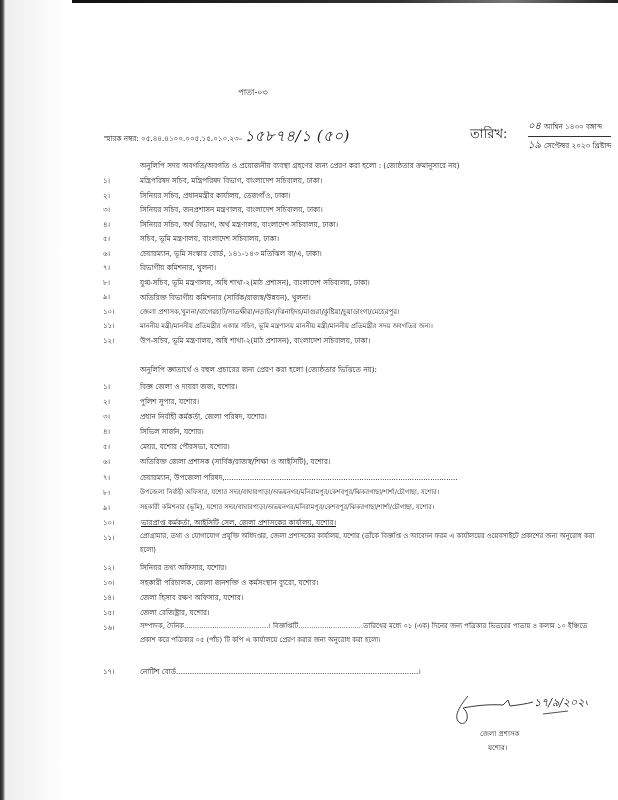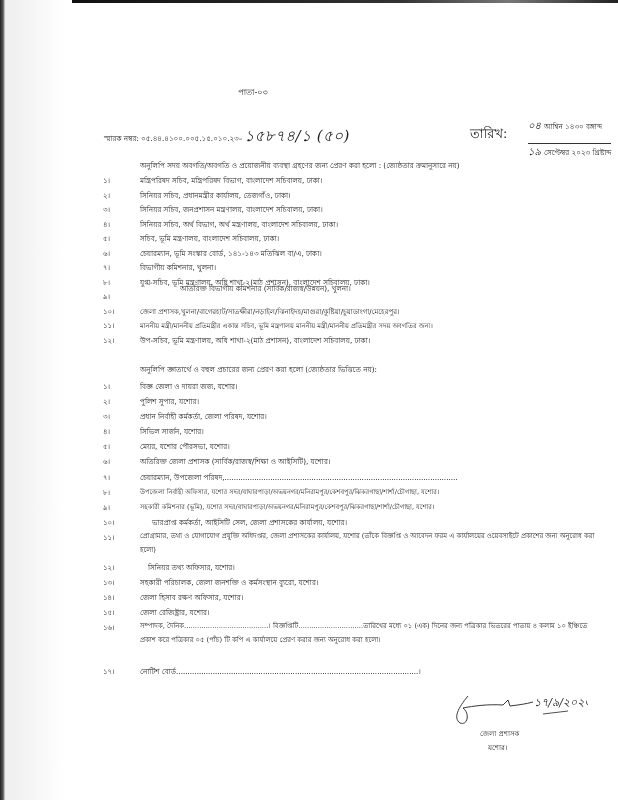--- a/index.html
+++ b/index.html
@@ -11,21 +11,21 @@
   }
   .edge-left { position:absolute; left:0; top:0; width:5px; height:800px; background:linear-gradient(to right,#222 0,#555 3px,#ddd 5px); }
   .edge-shade { position:absolute; left:5px; top:0; width:60px; height:800px; background:linear-gradient(to right,#eeeeee,#ffffff); }
   .edge-top { position:absolute; left:72px; top:0; width:546px; height:3px; background:linear-gradient(to right,#111,#333 60%,#777 80%,#222); }
   .abs { position:absolute; white-space:nowrap; }
   .page-no { top:86px; left:0; width:506px; text-align:center; font-size:8px; }
   .memo { top:124px; left:104px; font-size:7.2px; }
   .memo .hand { font-family:"DejaVu Serif", serif; font-style:italic; font-size:15px; color:#222; margin-left:2px; letter-spacing:0.5px; }
   .date-label { top:124px; left:470px; font-size:13px; }
   .date-box { top:118px; left:528px; font-size:7.2px; }
-  .date-box .line1 { border-bottom:0.8px solid #333; padding-bottom:8px; }
+  .date-box .line1 { border-bottom:0.8px solid #333; padding-bottom:1px; }
   .date-box .hand { font-family:"DejaVu Serif", serif; font-style:italic; font-size:10px; margin-right:3px; }
   .heading { font-size:7.2px; }
   .num { font-size:7px; }
   .item { font-size:7.2px; }
   .wrap { white-space:normal; width:455px; line-height:14px; }
   .sig { top:688px; left:448px; width:140px; height:40px; }
   .sig-title { top:728px; left:480px; font-size:7px; }
   .sig-place { top:742px; left:488px; font-size:7px; }
 </style>
 </head>
@@ -60,21 +60,21 @@
   <div class="abs item" style="top:218.5px;left:140px;">সিনিয়র সচিব, অর্থ বিভাগ, অর্থ মন্ত্রণালয়, বাংলাদেশ সচিবালয়, ঢাকা।</div>
   <div class="abs num" style="top:233px;left:103px;">৫।</div>
   <div class="abs item" style="top:233px;left:140px;">সচিব, ভূমি মন্ত্রণালয়, বাংলাদেশ সচিবালয়, ঢাকা।</div>
   <div class="abs num" style="top:247.5px;left:103px;">৬।</div>
   <div class="abs item" style="top:247.5px;left:140px;text-align:center;">চেয়ারম্যান, ভূমি সংস্কার বোর্ড, ১৪১-১৪৩ মতিঝিল বা/এ, ঢাকা।</div>
   <div class="abs num" style="top:262px;left:103px;">৭।</div>
   <div class="abs item" style="top:262px;left:140px;">বিভাগীয় কমিশনার, খুলনা।</div>
   <div class="abs num" style="top:276.5px;left:103px;">৮।</div>
   <div class="abs item" style="top:276.5px;left:140px;">যুগ্ম-সচিব, ভূমি মন্ত্রণালয়, অধি শাখা-২(মাঠ প্রশাসন), বাংলাদেশ সচিবালয়, ঢাকা।</div>
   <div class="abs num" style="top:291px;left:103px;">৯।</div>
-  <div class="abs item" style="top:283px;left:140px;margin-left:40px;">অতিরিক্ত বিভাগীয় কমিশনার (সার্বিক/রাজস্ব/উন্নয়ন), খুলনা।</div>
+  <div class="abs item" style="top:292px;left:140px;">অতিরিক্ত বিভাগীয় কমিশনার (সার্বিক/রাজস্ব/উন্নয়ন), খুলনা।</div>
   <div class="abs num" style="top:305.5px;left:103px;">১০।</div>
   <div class="abs item" style="top:305.5px;left:140px;font-size:6.9px;">জেলা প্রশাসক,খুলনা/বাগেরহাট/সাতক্ষীরা/নড়াইল/ঝিনাইদহ/মাগুরা/কুষ্টিয়া/চুয়াডাংগা/মেহেরপুর।</div>
   <div class="abs num" style="top:320px;left:103px;">১১।</div>
   <div class="abs item" style="top:320px;left:140px;font-size:6.6px;">মাননীয় মন্ত্রী/মাননীয় প্রতিমন্ত্রীর একান্ত সচিব, ভূমি মন্ত্রণালয় মাননীয় মন্ত্রী/মাননীয় প্রতিমন্ত্রীর সদয় অবগতির জন্য।</div>
   <div class="abs num" style="top:334.5px;left:103px;">১২।</div>
   <div class="abs item" style="top:334.5px;left:140px;">উপ-সচিব, ভূমি মন্ত্রণালয়, অধি শাখা-২(মাঠ প্রশাসন), বাংলাদেশ সচিবালয়, ঢাকা।</div>
 </div>
 
 <div class="abs heading" style="top:364px;left:140px;">অনুলিপি জ্ঞাতার্থে ও বহুল প্রচারের জন্য প্রেরণ করা হলো (জ্যেষ্ঠতার ভিত্তিতে নয়):</div>
 
@@ -91,25 +91,25 @@
   <div class="abs item" style="top:441px;left:140px;">মেয়র, যশোর পৌরসভা, যশোর।</div>
   <div class="abs num" style="top:456px;left:103px;">৬।</div>
   <div class="abs item" style="top:456px;left:140px;text-align:center;">অতিরিক্ত জেলা প্রশাসক (সার্বিক/রাজস্ব/শিক্ষা ও আইসিটি), যশোর।</div>
   <div class="abs num" style="top:472px;left:103px;">৭।</div>
   <div class="abs item" style="top:472px;left:140px;">চেয়ারম্যান, উপজেলা পরিষদ,......................................................................................................</div>
   <div class="abs num" style="top:487px;left:103px;">৮।</div>
   <div class="abs item" style="top:487px;left:140px;font-size:6.5px;">উপজেলা নির্বাহী অফিসার, যশোর সদর/বাঘারপাড়া/অভয়নগর/মনিরামপুর/কেশবপুর/ঝিকরগাছা/শার্শা/চৌগাছা, যশোর।</div>
   <div class="abs num" style="top:502px;left:103px;">৯।</div>
   <div class="abs item" style="top:502px;left:140px;font-size:6.5px;">সহকারী কমিশনার (ভূমি), যশোর সদর/বাঘারপাড়া/অভয়নগর/মনিরামপুর/কেশবপুর/ঝিকরগাছা/শার্শা/চৌগাছা, যশোর।</div>
   <div class="abs num" style="top:517px;left:103px;">১০।</div>
-  <div class="abs item" style="top:517px;left:152px;">ভারপ্রাপ্ত কর্মকর্তা, আইসিটি সেল, জেলা প্রশাসকের কার্যালয়, যশোর।</div>
+  <div class="abs item" style="top:517px;left:141px;text-decoration:underline;">ভারপ্রাপ্ত কর্মকর্তা, আইসিটি সেল, জেলা প্রশাসকের কার্যালয়, যশোর।</div>
   <div class="abs num" style="top:532px;left:103px;">১১।</div>
   <div class="abs item wrap" style="top:529px;left:140px;font-size:6.8px;">প্রোগ্রামার, তথ্য ও যোগাযোগ প্রযুক্তি অধিদপ্তর, জেলা প্রশাসকের কার্যালয়, যশোর (তাঁকে বিজ্ঞপ্তি ও আবেদন ফরম এ কার্যালয়ের ওয়েবসাইটে প্রকাশের জন্য অনুরোধ করা হলো)</div>
   <div class="abs num" style="top:562px;left:103px;">১২।</div>
-  <div class="abs item" style="top:562px;left:148px;">সিনিয়র তথ্য অফিসার, যশোর।</div>
+  <div class="abs item" style="top:562px;left:140px;">সিনিয়র তথ্য অফিসার, যশোর।</div>
   <div class="abs num" style="top:577px;left:103px;">১৩।</div>
   <div class="abs item" style="top:577px;left:140px;">সহকারী পরিচালক, জেলা জনশক্তি ও কর্মসংস্থান ব্যুরো, যশোর।</div>
   <div class="abs num" style="top:592px;left:103px;">১৪।</div>
   <div class="abs item" style="top:592px;left:140px;">জেলা হিসাব রক্ষণ অফিসার, যশোর।</div>
   <div class="abs num" style="top:607px;left:103px;">১৫।</div>
   <div class="abs item" style="top:607px;left:140px;">জেলা রেজিষ্ট্রার, যশোর।</div>
   <div class="abs num" style="top:622px;left:103px;">১৬।</div>
   <div class="abs item wrap" style="top:619px;left:140px;font-size:6.8px;">সম্পাদক, দৈনিক.......................................। বিজ্ঞপ্তিটি..............................তারিখের মধ্যে ০১ (এক) দিনের জন্য পত্রিকার ভিতরের পাতায় ৪ কলাম ১০ ইঞ্চিতে প্রকাশ করে পত্রিকার ০৫ (পাঁচ) টি কপি এ কার্যালয়ে প্রেরণ করার জন্য অনুরোধ করা হলো।</div>
   <div class="abs num" style="top:666px;left:103px;">১৭।</div>
   <div class="abs item" style="top:666px;left:140px;">নোটিশ বোর্ড..........................................................................................................।</div>

